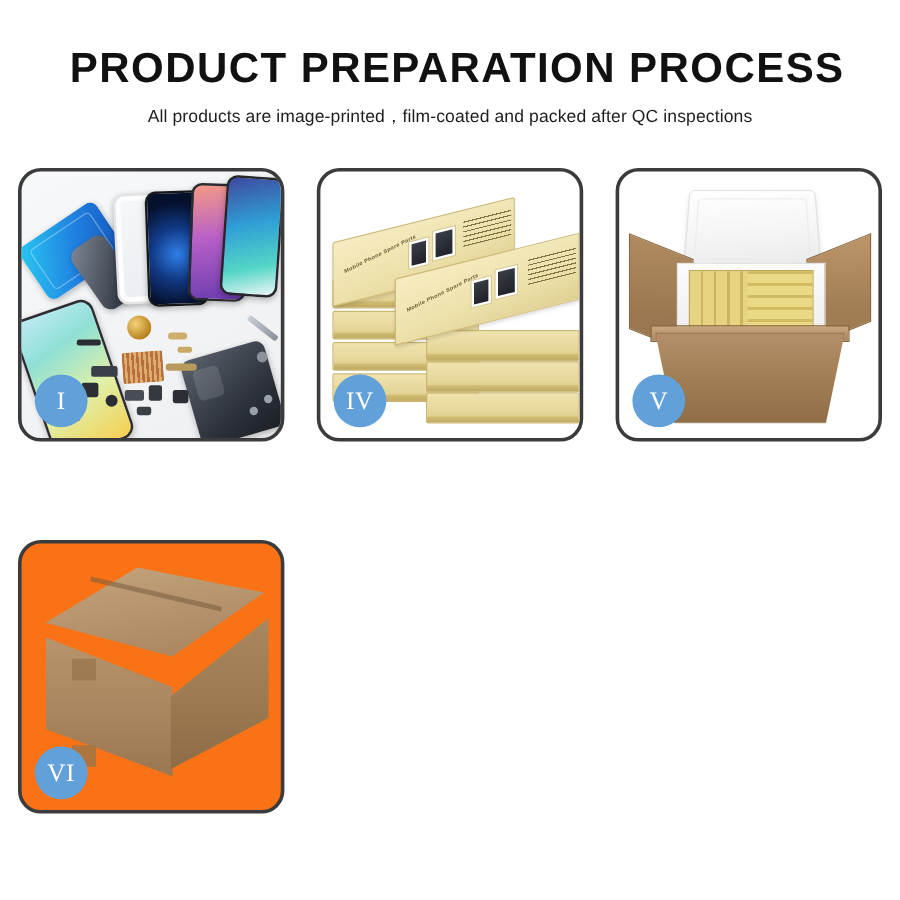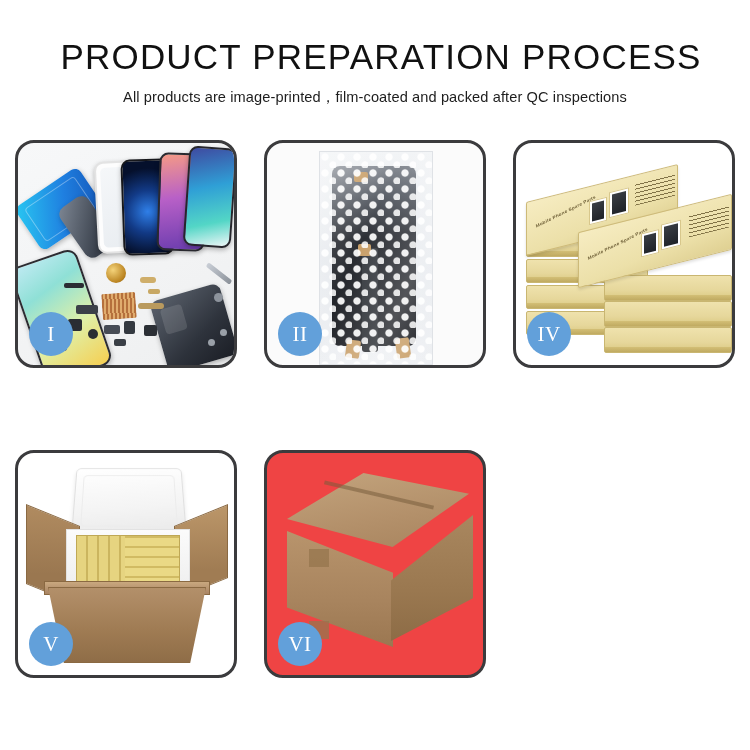--- a/index.html
+++ b/index.html
@@ -25,21 +25,21 @@
   .header {
     position: absolute;
     top: 38px;
     left: 0;
     width: 750px;
     text-align: center;
   }
   .title {
     font-size: 35px;
     letter-spacing: 1.2px;
-    font-weight: 400;
+    font-weight: 700;
     color: #111111;
     line-height: 1.1;
     white-space: nowrap;
     padding-left: 12px;
   }
   .subtitle {
     margin-top: 11px;
     font-size: 14.6px;
     font-weight: 400;
     color: #1d1d1d;
@@ -368,21 +368,21 @@
     clip-path: polygon(0 0, 100% 0, 90% 100%, 10% 100%);
   }
   .v-carton-rim {
     position: absolute; left: 26px; top: 128px; width: 164px; height: 12px;
     background: linear-gradient(180deg,#c9a87f,#a98košík);
     background: linear-gradient(180deg,#c9a87f,#a98463);
     border: 1px solid #8a6942;
   }
 
   
-  .p6 { background: #ef4444; }
+  .p6 { background: #f97316; }
   .c6-top {
     position: absolute; left: 20px; top: 20px; width: 182px; height: 74px;
     background: linear-gradient(170deg,#c3a47d 0%, #b3906a 60%, #a8845e 100%);
     clip-path: polygon(42% 0, 100% 28%, 58% 100%, 0 62%);
     border-radius: 2px;
   }
   .c6-seam {
     position: absolute; left: 56px; top: 40px; width: 112px; height: 4px;
     background: rgba(120,92,60,0.55);
     transform: rotate(13deg);
@@ -440,35 +440,20 @@
         <div class="prt s10"></div>
         <div class="prt s11"></div>
         <div class="prt s12"></div>
         <div class="prt s13"></div>
         <div class="prt s14"></div>
         <div class="prt s15"></div>
       </div>
       <div class="badge">I</div>
     </div>
 
-    <div class="panel p2">
-      <div class="panel-stage">
-        <div class="bubblebag">
-          <div class="bag-inner"></div>
-          <div class="flex-tail"></div>
-          <div class="tape t1"></div>
-          <div class="tape t2"></div>
-          <div class="tape t3"></div>
-          <div class="tape t4"></div>
-          <div class="bubbles"></div>
-          <div class="bag-gloss"></div>
-        </div>
-      </div>
-      <div class="badge">II</div>
-    </div>
 
 
     <div class="panel p4">
       <div class="panel-stage">
         <div class="stack">
           <div class="sbox" style="left:0px; top:150px; width:120px; height:22px;">
               <span class="edge"></span>
             </div>
           <div class="sbox" style="left:0px; top:124px; width:120px; height:22px;">
               <span class="edge"></span>

